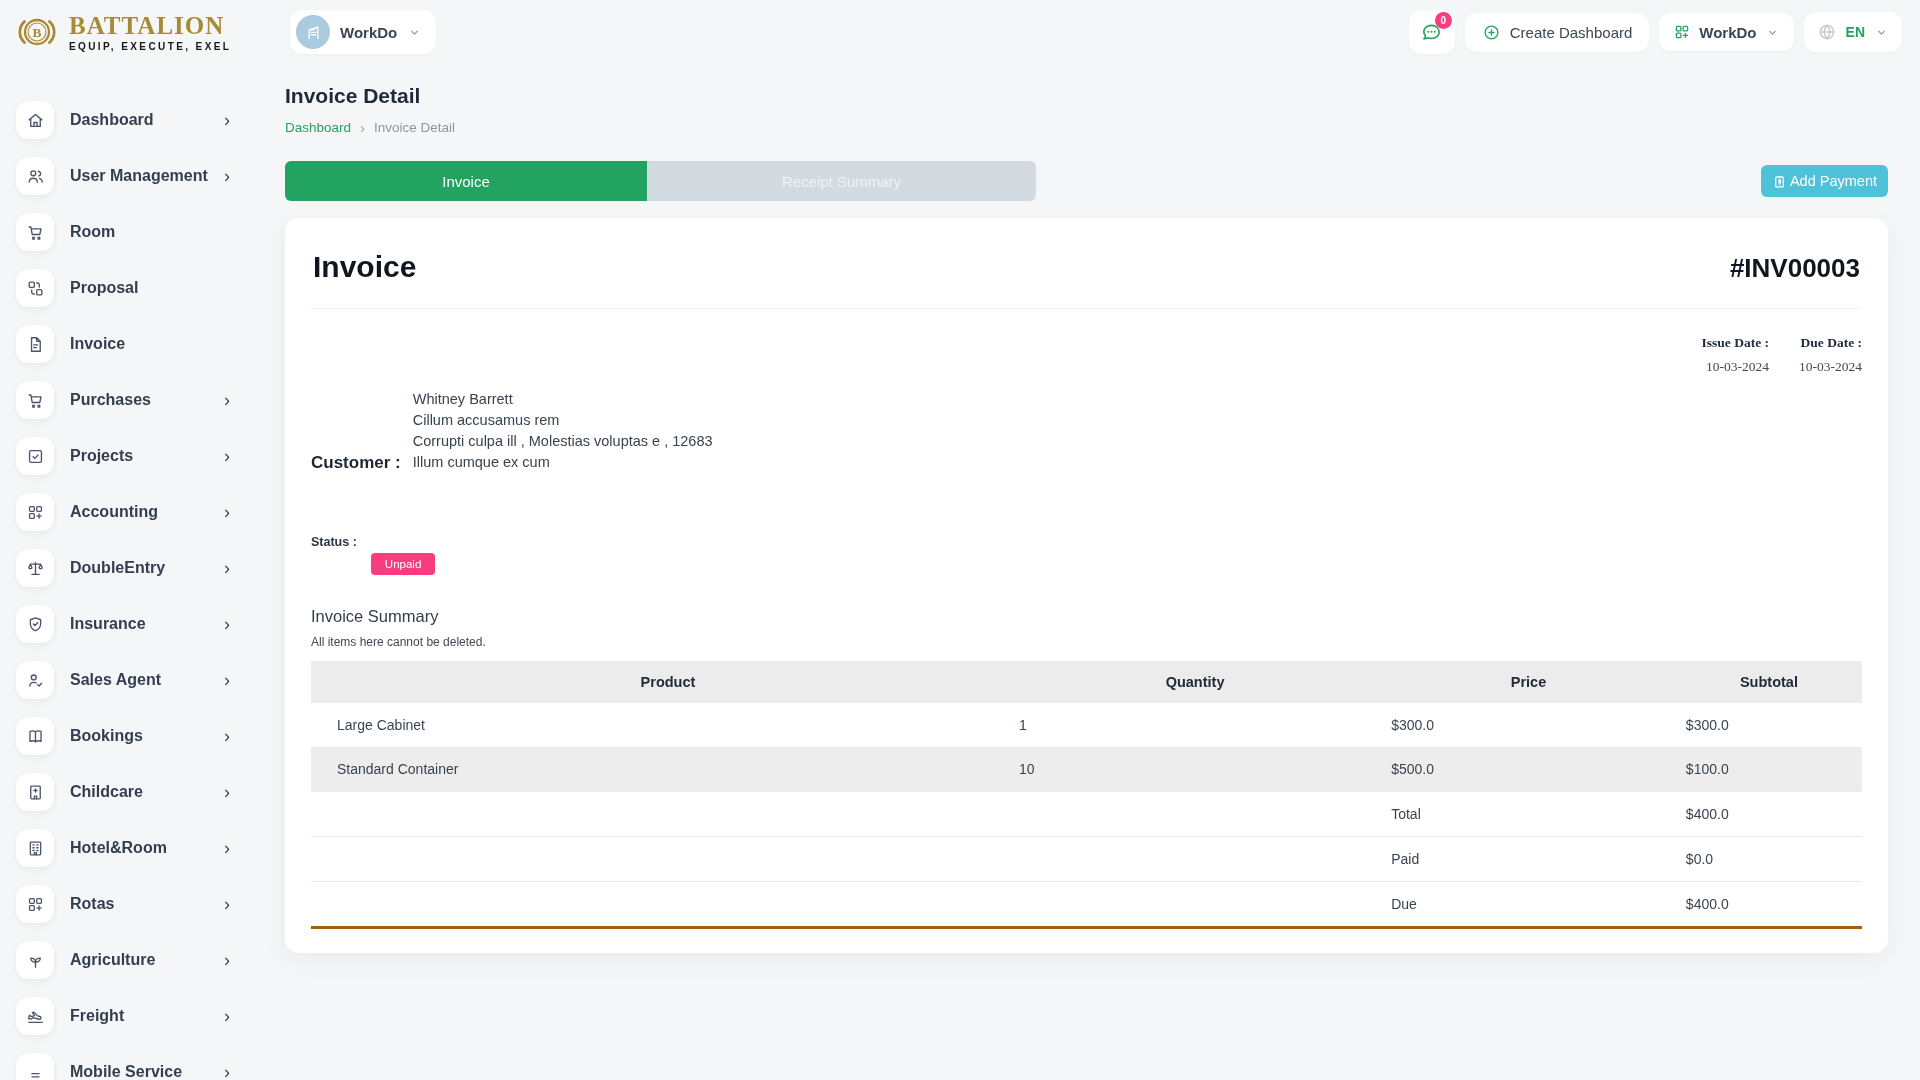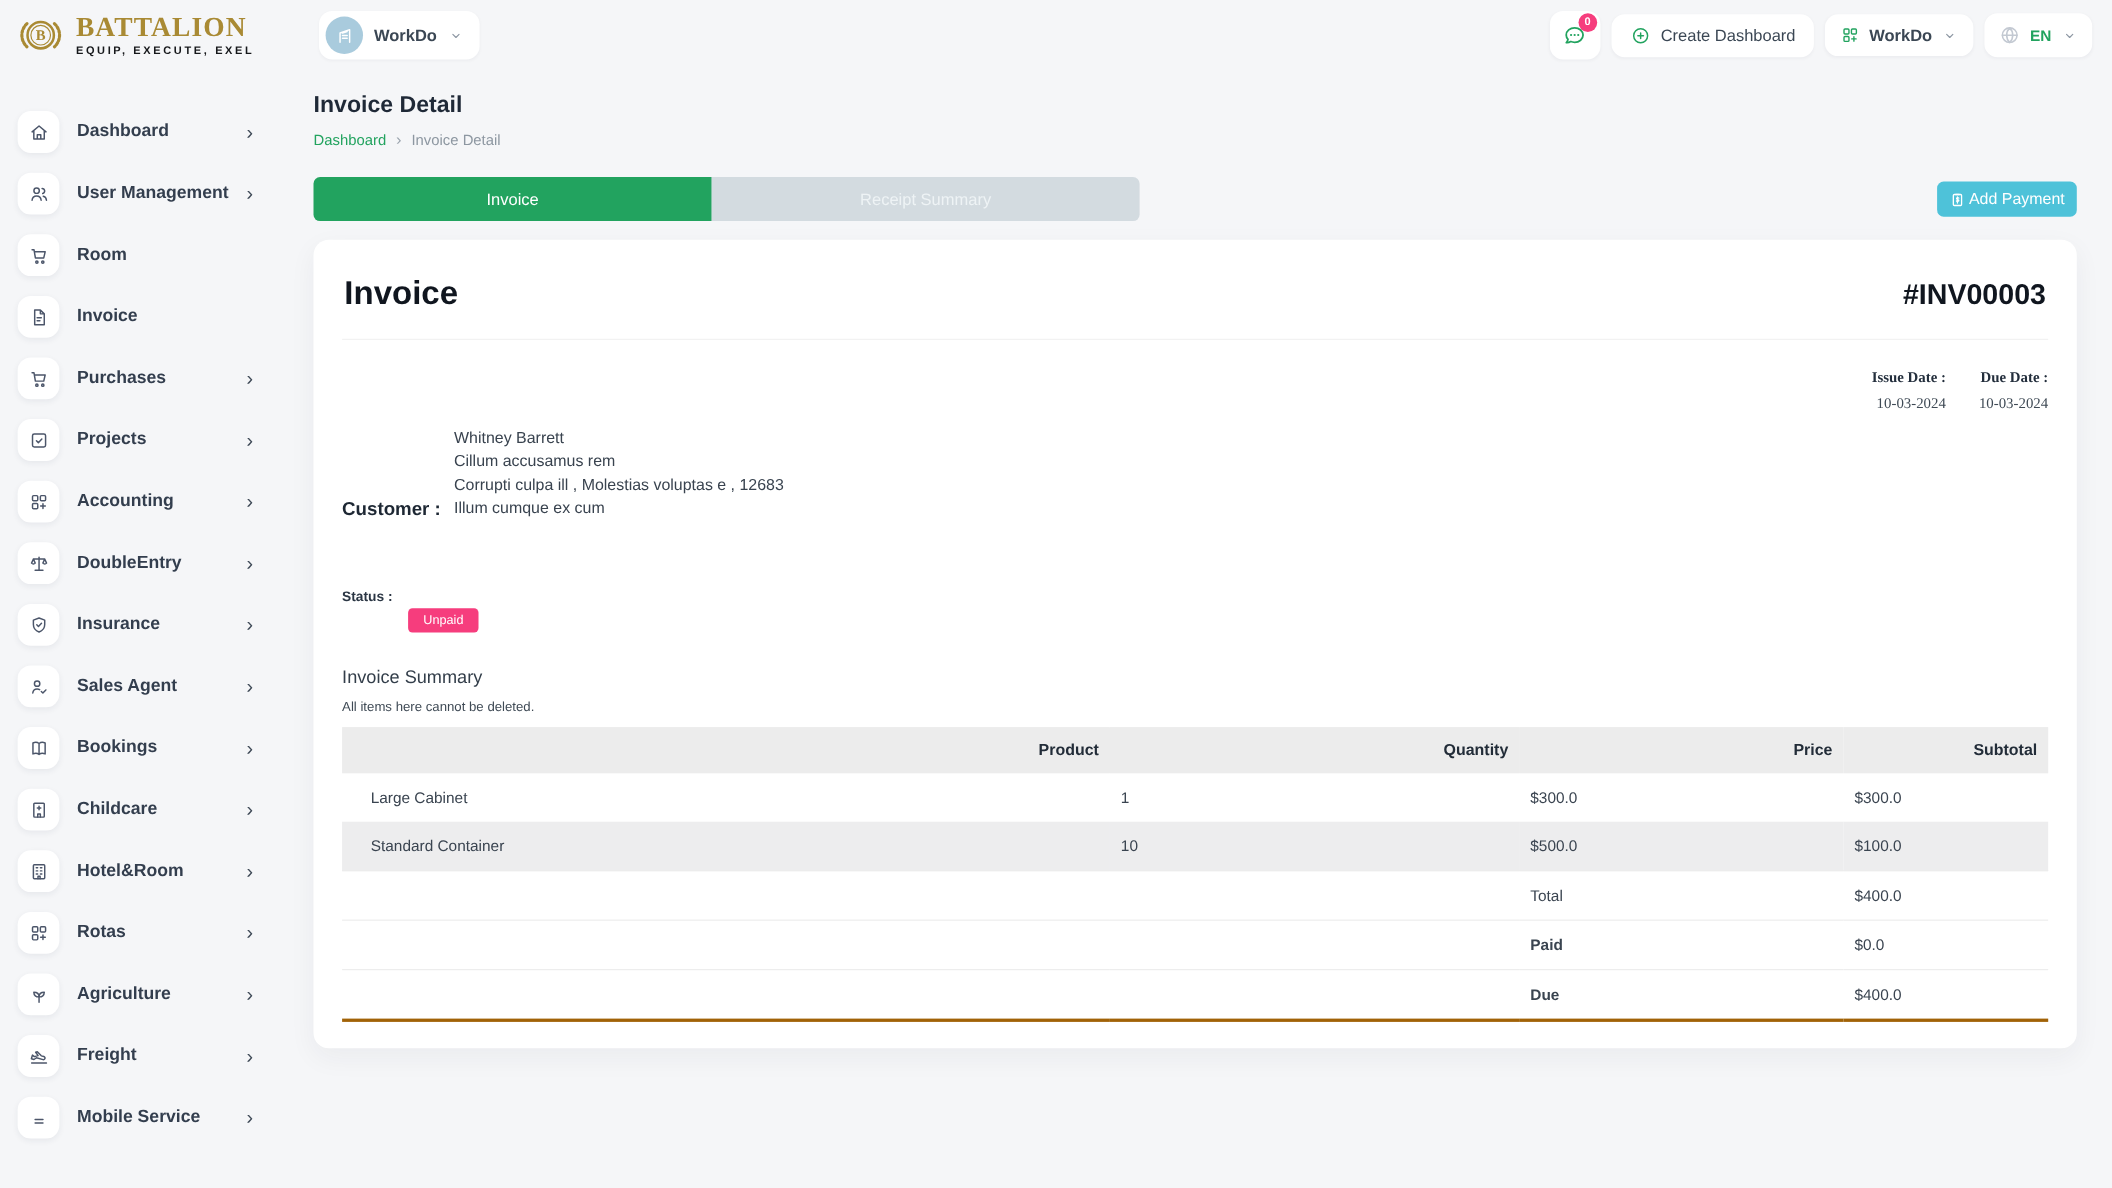--- a/index.html
+++ b/index.html
@@ -68,28 +68,28 @@
   .customer { margin-top:14px; display:flex; gap:12px;align-items:flex-end; }
   .cust-label { font-size:17px; font-weight:700; color:#1d2733; }
   .cust-lines div { font-size:14.5px; color:#39434f; line-height:21px; }
   .status-row { margin-top:36px; display:flex; align-items:center; gap:14px; }
   .status-label { font-size:12.5px; font-weight:700; color:#2b3644; }
   .badge { background:var(--pink); color:#fff; font-size:11.5px; padding:5px 14px; border-radius:4px;margin-top:44px; }
   .summary-title { margin-top:32px; font-size:16.5px; font-weight:500; color:#333e4a; }
   .summary-note { margin-top:9px; font-size:12px; color:#3f4a55; }
 
   table.inv { width:100%; border-collapse:collapse; margin-top:12px; }
-  .inv th { text-align:right; background:#ececec; padding:13px 10px; font-size:14.5px; font-weight:700; color:#222c38;margin-left:36px; }
+  .inv th { text-align:center; background:#ececec; padding:13px 10px; font-size:14.5px; font-weight:700; color:#222c38;margin-left:36px; }
   .inv th:first-child, .inv td:first-child { padding-left:26px; }
   .inv td { padding:14px 10px; font-size:14px; color:#3a4450; }
   tr.stripe td { background:#ededee; }
   tr.sumrow td { border-top:1px solid #ebebeb; }
   tr.sumrow:last-child td { border-bottom:3px solid #a16207; }
   .t-label { color:#48525e; }
-  .t-bold { font-weight:700; color:#232e3a; }
+  .t-bold { font-weight:400; color:#232e3a; }
 </style>
 </head>
 <body style="--green: #22a35f; --teal: #4ec2d9; --pink: #f63d7d;">
 
 <svg width="0" height="0" style="position:absolute">
   <defs>
     <g id="i-home">
         <path class="p" d="M4 11.2 12 4.5l8 6.7M6 10v9.5h12V10M10 19.5v-5h4v5"></path>
       </g>
     <g id="i-users">
@@ -256,20 +256,28 @@
       <span class="side-label">User Management</span>
       <span class="side-chev">›</span>
     </div>
     <div class="side-item">
       <span class="side-ic">
           <svg class="ic stroked" width="19" height="19" viewBox="0 0 24 24">
             <use href="#i-cart"></use>
           </svg>
         </span>
       <span class="side-label">Room</span>
+    </div>
+    <div class="side-item">
+      <span class="side-ic">
+          <svg class="ic stroked" width="19" height="19" viewBox="0 0 24 24">
+            <use href="#i-swap"></use>
+          </svg>
+        </span>
+      <span class="side-label">Proposal</span>
     </div>
     <div class="side-item">
       <span class="side-ic">
           <svg class="ic stroked" width="19" height="19" viewBox="0 0 24 24">
             <use href="#i-file"></use>
           </svg>
         </span>
       <span class="side-label">Invoice</span>
     </div>
     <div class="side-item">

